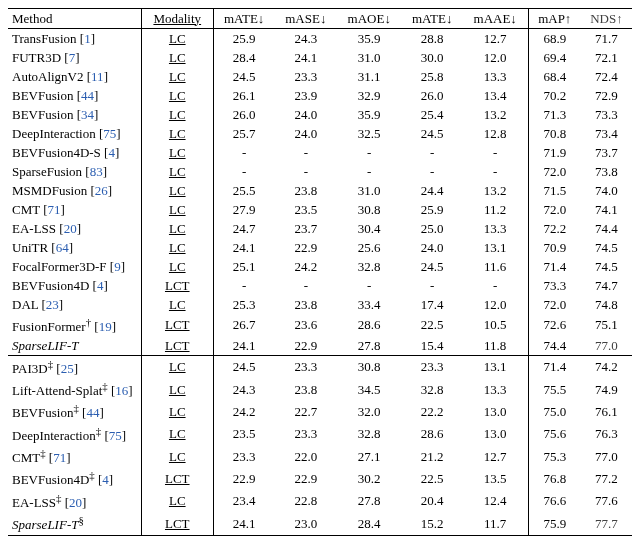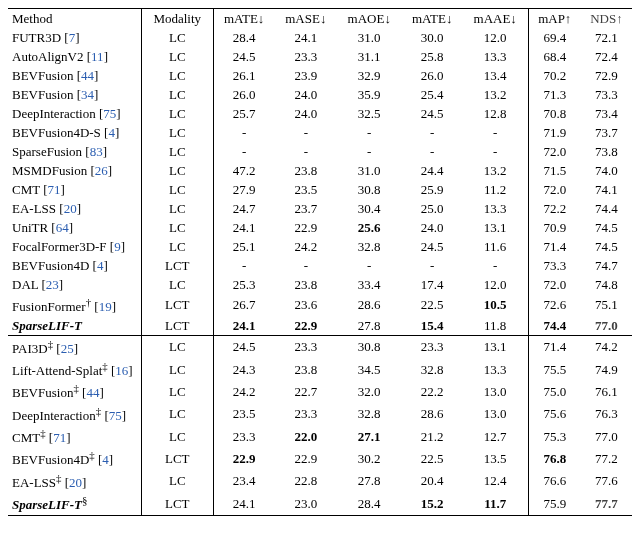--- a/index.html
+++ b/index.html
@@ -24,45 +24,56 @@
     text-align: left;
     width: 125px;
   }
   .topline { border-top: 1.5px solid #000; }
   .midline { border-top: 1px solid #000; }
   .botline { border-bottom: 1.5px solid #000; }
   .method-cell a {
     color: #2a5db0;
     text-decoration: none;
   }
-  .bold { font-weight: bold; }
+  .bold { font-weight: normal; }
   .italic { font-style: italic; }
   .red { color: #404040; }
   .colsep-1 { border-right: 1px solid #000; margin-top: 13px; }
-  .colsep-2 { border-right: 1px solid #000; }
+  .colsep-2 { border-right: 1px solid #000; text-decoration: underline; }
   .colsep-3 { border-right: 1px solid #000; }
 </style>
 </head>
 <body>
 
 <table>
   <thead>
     <tr class="topline">
       <th class="colsep-1">Method</th>
       <th class="colsep-2">Modality</th>
       <th>mATE↓</th>
       <th>mASE↓</th>
       <th>mAOE↓</th>
       <th>mATE↓</th>
       <th class="colsep-3">mAAE↓</th>
       <th>mAP↑</th>
       <th class="red">NDS↑</th>
     </tr>
   </thead>
   <tbody id="table-body">
+      <tr class="midline">
+        <td class="method-cell colsep-1">TransFusion [<a href="#">1</a>]</td>
+        <td class="colsep-2">LC</td>
+        <td class="">25.9</td>
+        <td class="">24.3</td>
+        <td class="">35.9</td>
+        <td class="">28.8</td>
+        <td class="colsep-3">12.7</td>
+        <td class="">68.9</td>
+        <td class="">71.7</td>
+      </tr>
       <tr>
         <td class="method-cell colsep-1">FUTR3D [<a href="#">7</a>]</td>
         <td class="colsep-2">LC</td>
         <td class="">28.4</td>
         <td class="">24.1</td>
         <td class="">31.0</td>
         <td class="">30.0</td>
         <td class="colsep-3">12.0</td>
         <td class="">69.4</td>
         <td class="">72.1</td>
@@ -129,21 +140,21 @@
         <td class="">-</td>
         <td class="">-</td>
         <td class="">-</td>
         <td class="colsep-3">-</td>
         <td class="">72.0</td>
         <td class="">73.8</td>
       </tr>
       <tr>
         <td class="method-cell colsep-1">MSMDFusion [<a href="#">26</a>]</td>
         <td class="colsep-2">LC</td>
-        <td class="">47.2</td>
+        <td class="">25.5</td>
         <td class="">23.8</td>
         <td class="">31.0</td>
         <td class="">24.4</td>
         <td class="colsep-3">13.2</td>
         <td class="">71.5</td>
         <td class="">74.0</td>
       </tr>
       <tr>
         <td class="method-cell colsep-1">CMT [<a href="#">71</a>]</td>
         <td class="colsep-2">LC</td>

